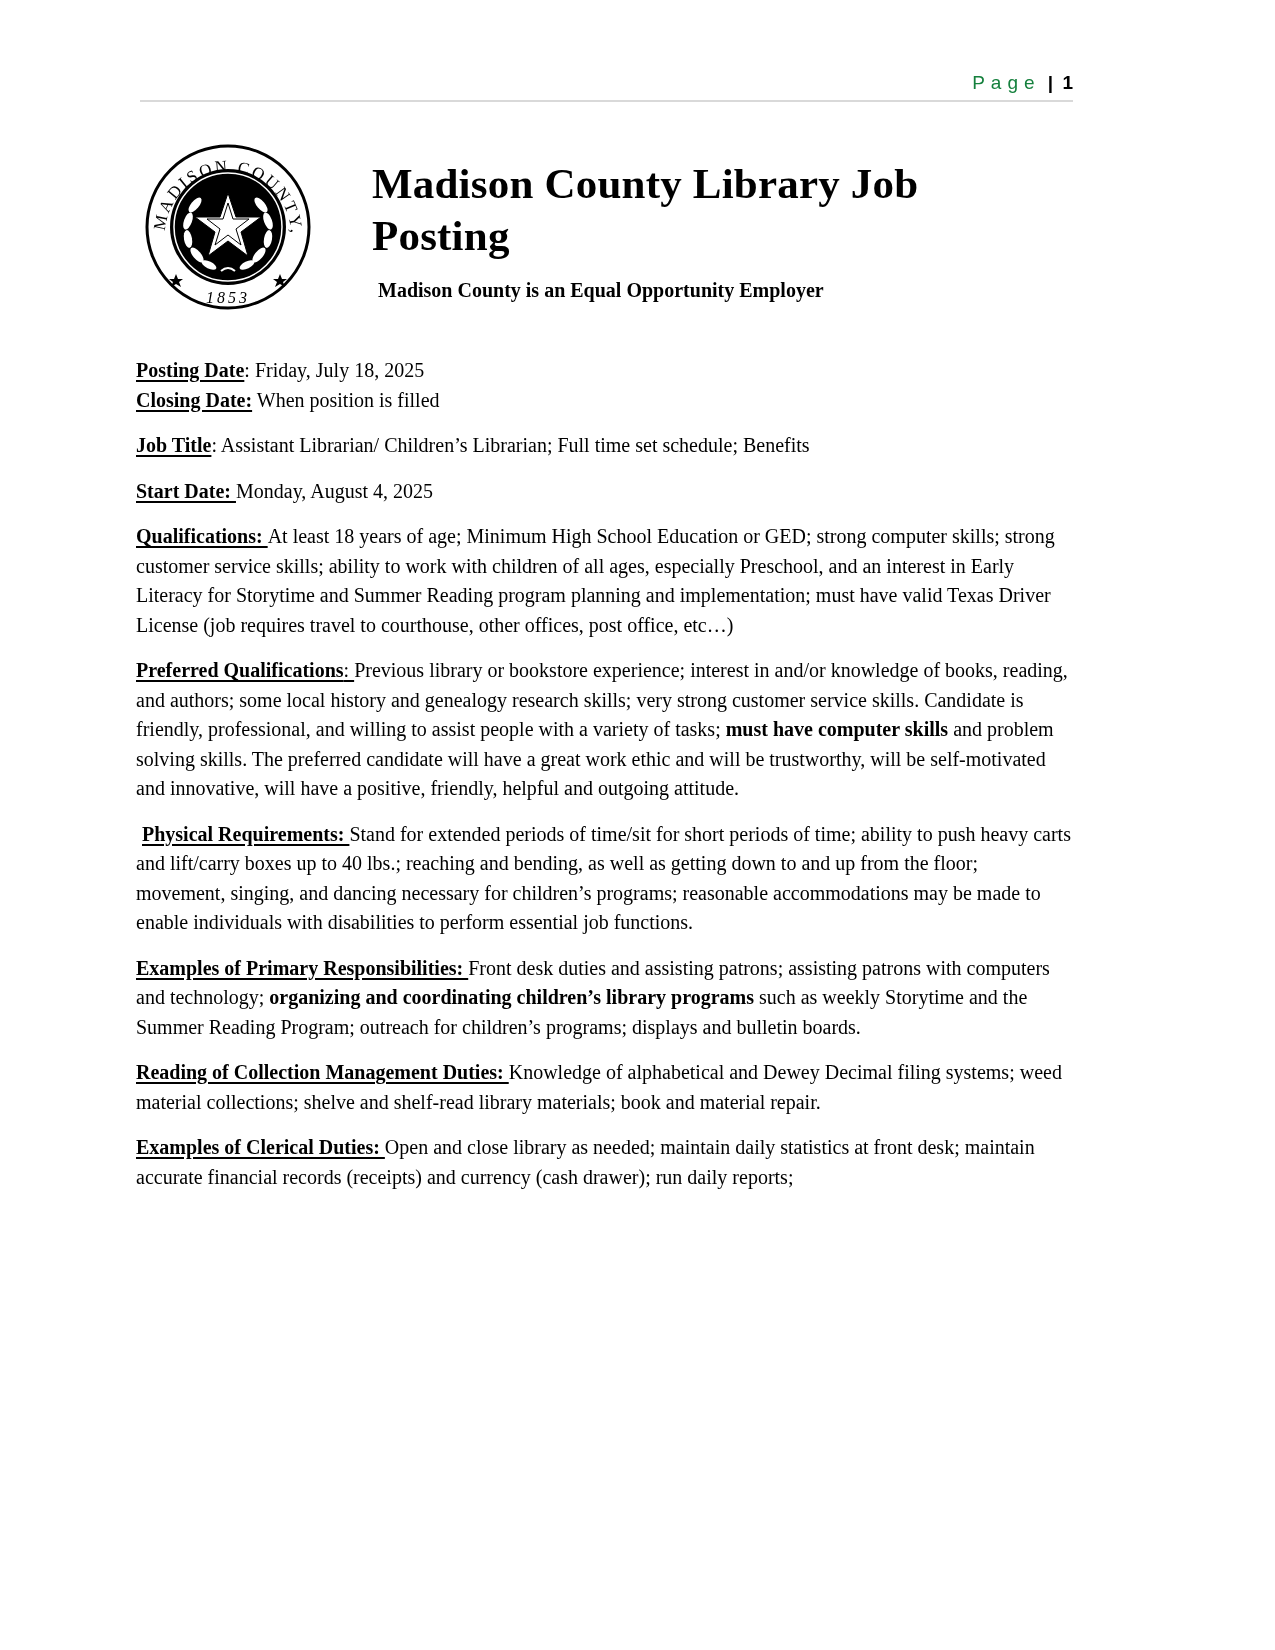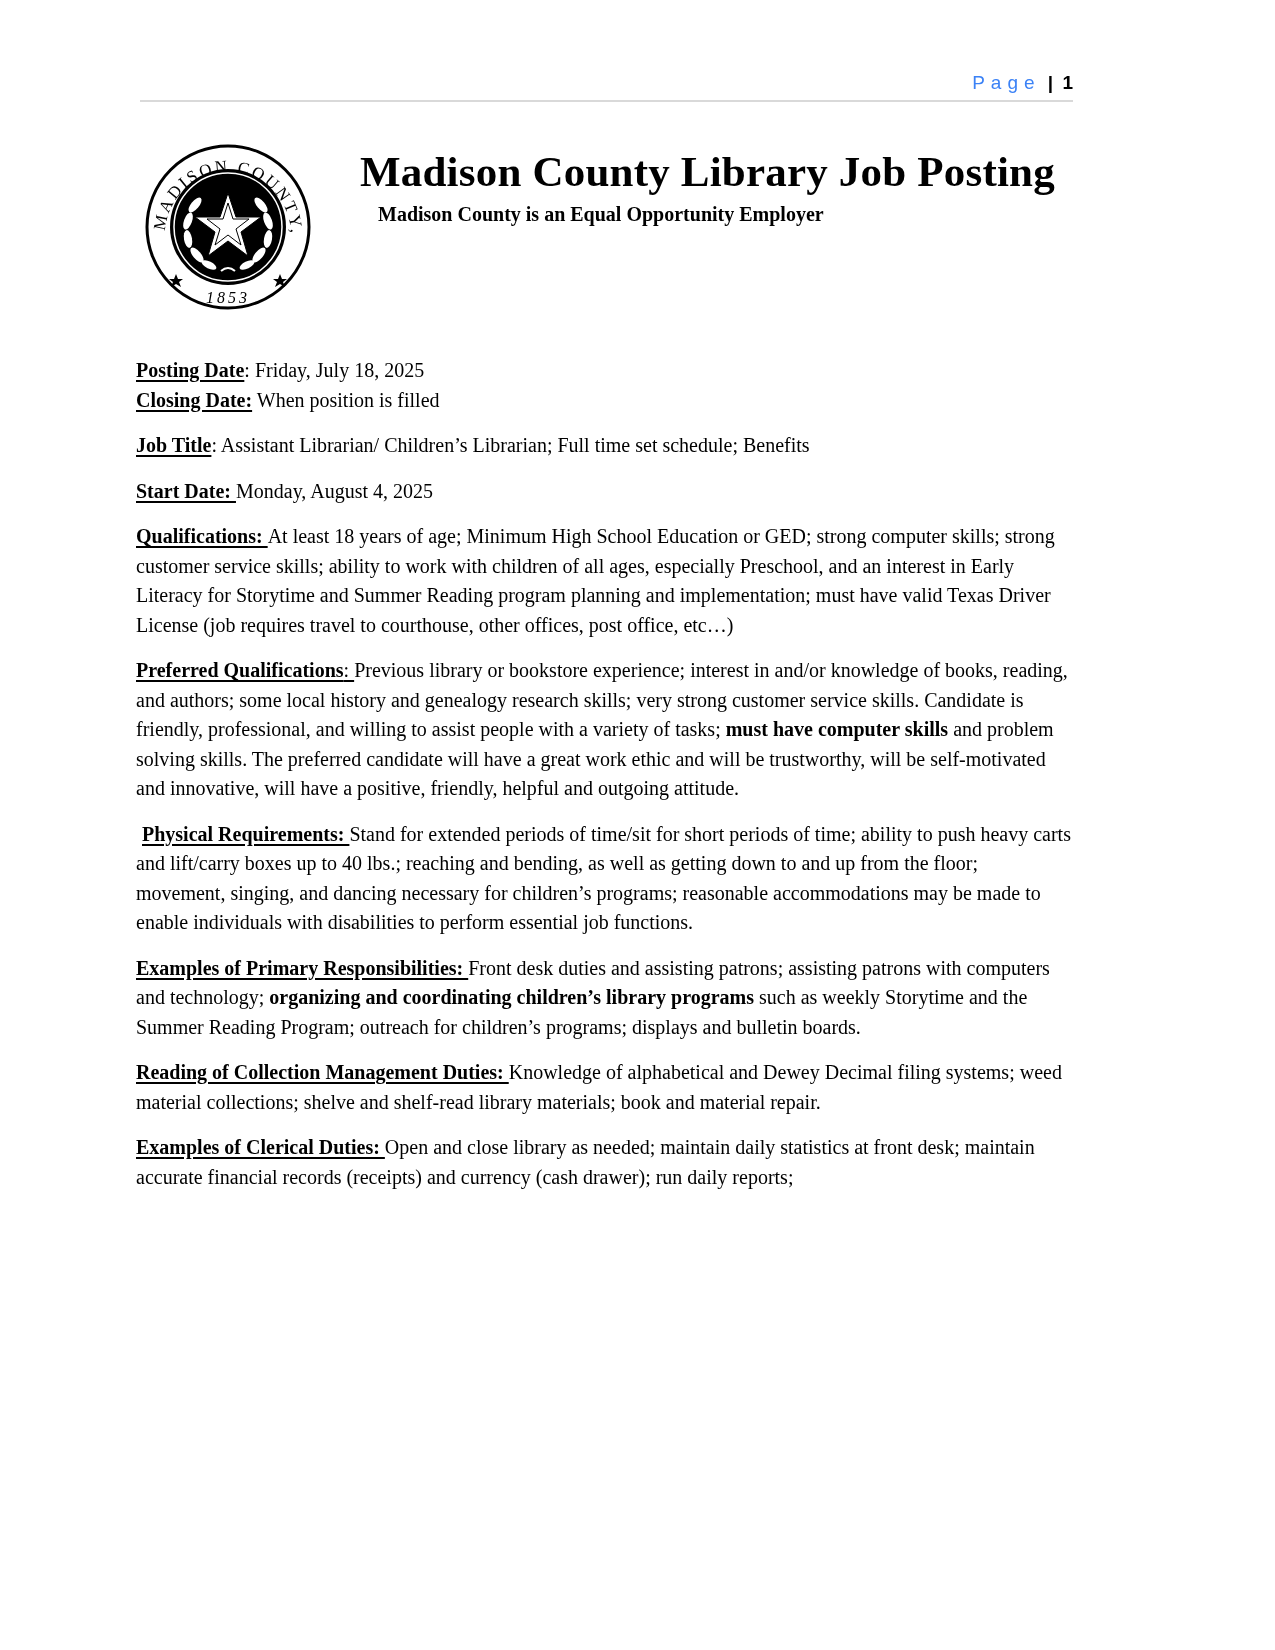--- a/index.html
+++ b/index.html
@@ -20,21 +20,21 @@
     left: 140px;
     top: 72px;
     width: 933px;
     height: 28px;
     border-bottom: 2px solid #d9d9d9;
     font-family: "Liberation Sans", "DejaVu Sans", sans-serif;
     font-size: 19px;
     text-align: right;
   }
   .page-header .page-word {
-    color: #3b82f6;
+    color: #15803d;
     letter-spacing: 6px;
   }
   .page-header .sep {
     color: #000;
     font-weight: bold;
     margin-left: 2px;
   }
   .page-header .num {
     color: #000;
     font-weight: bold;
@@ -49,21 +49,21 @@
   }
   .title-block {
     position: absolute;
     left: 356px;
     top: 142px;
     width: 720px;
   }
   .doc-title {
     font-size: 43px;
     font-weight: bold;
-    margin: 4px;
+    margin: 16px;
     line-height: 52px;
     letter-spacing: 0.2px;
   }
   .doc-subtitle {
     font-size: 20px;
     font-weight: bold;
     margin: 4px 0 0 22px;
     line-height: 24px;
   }
   .content {

